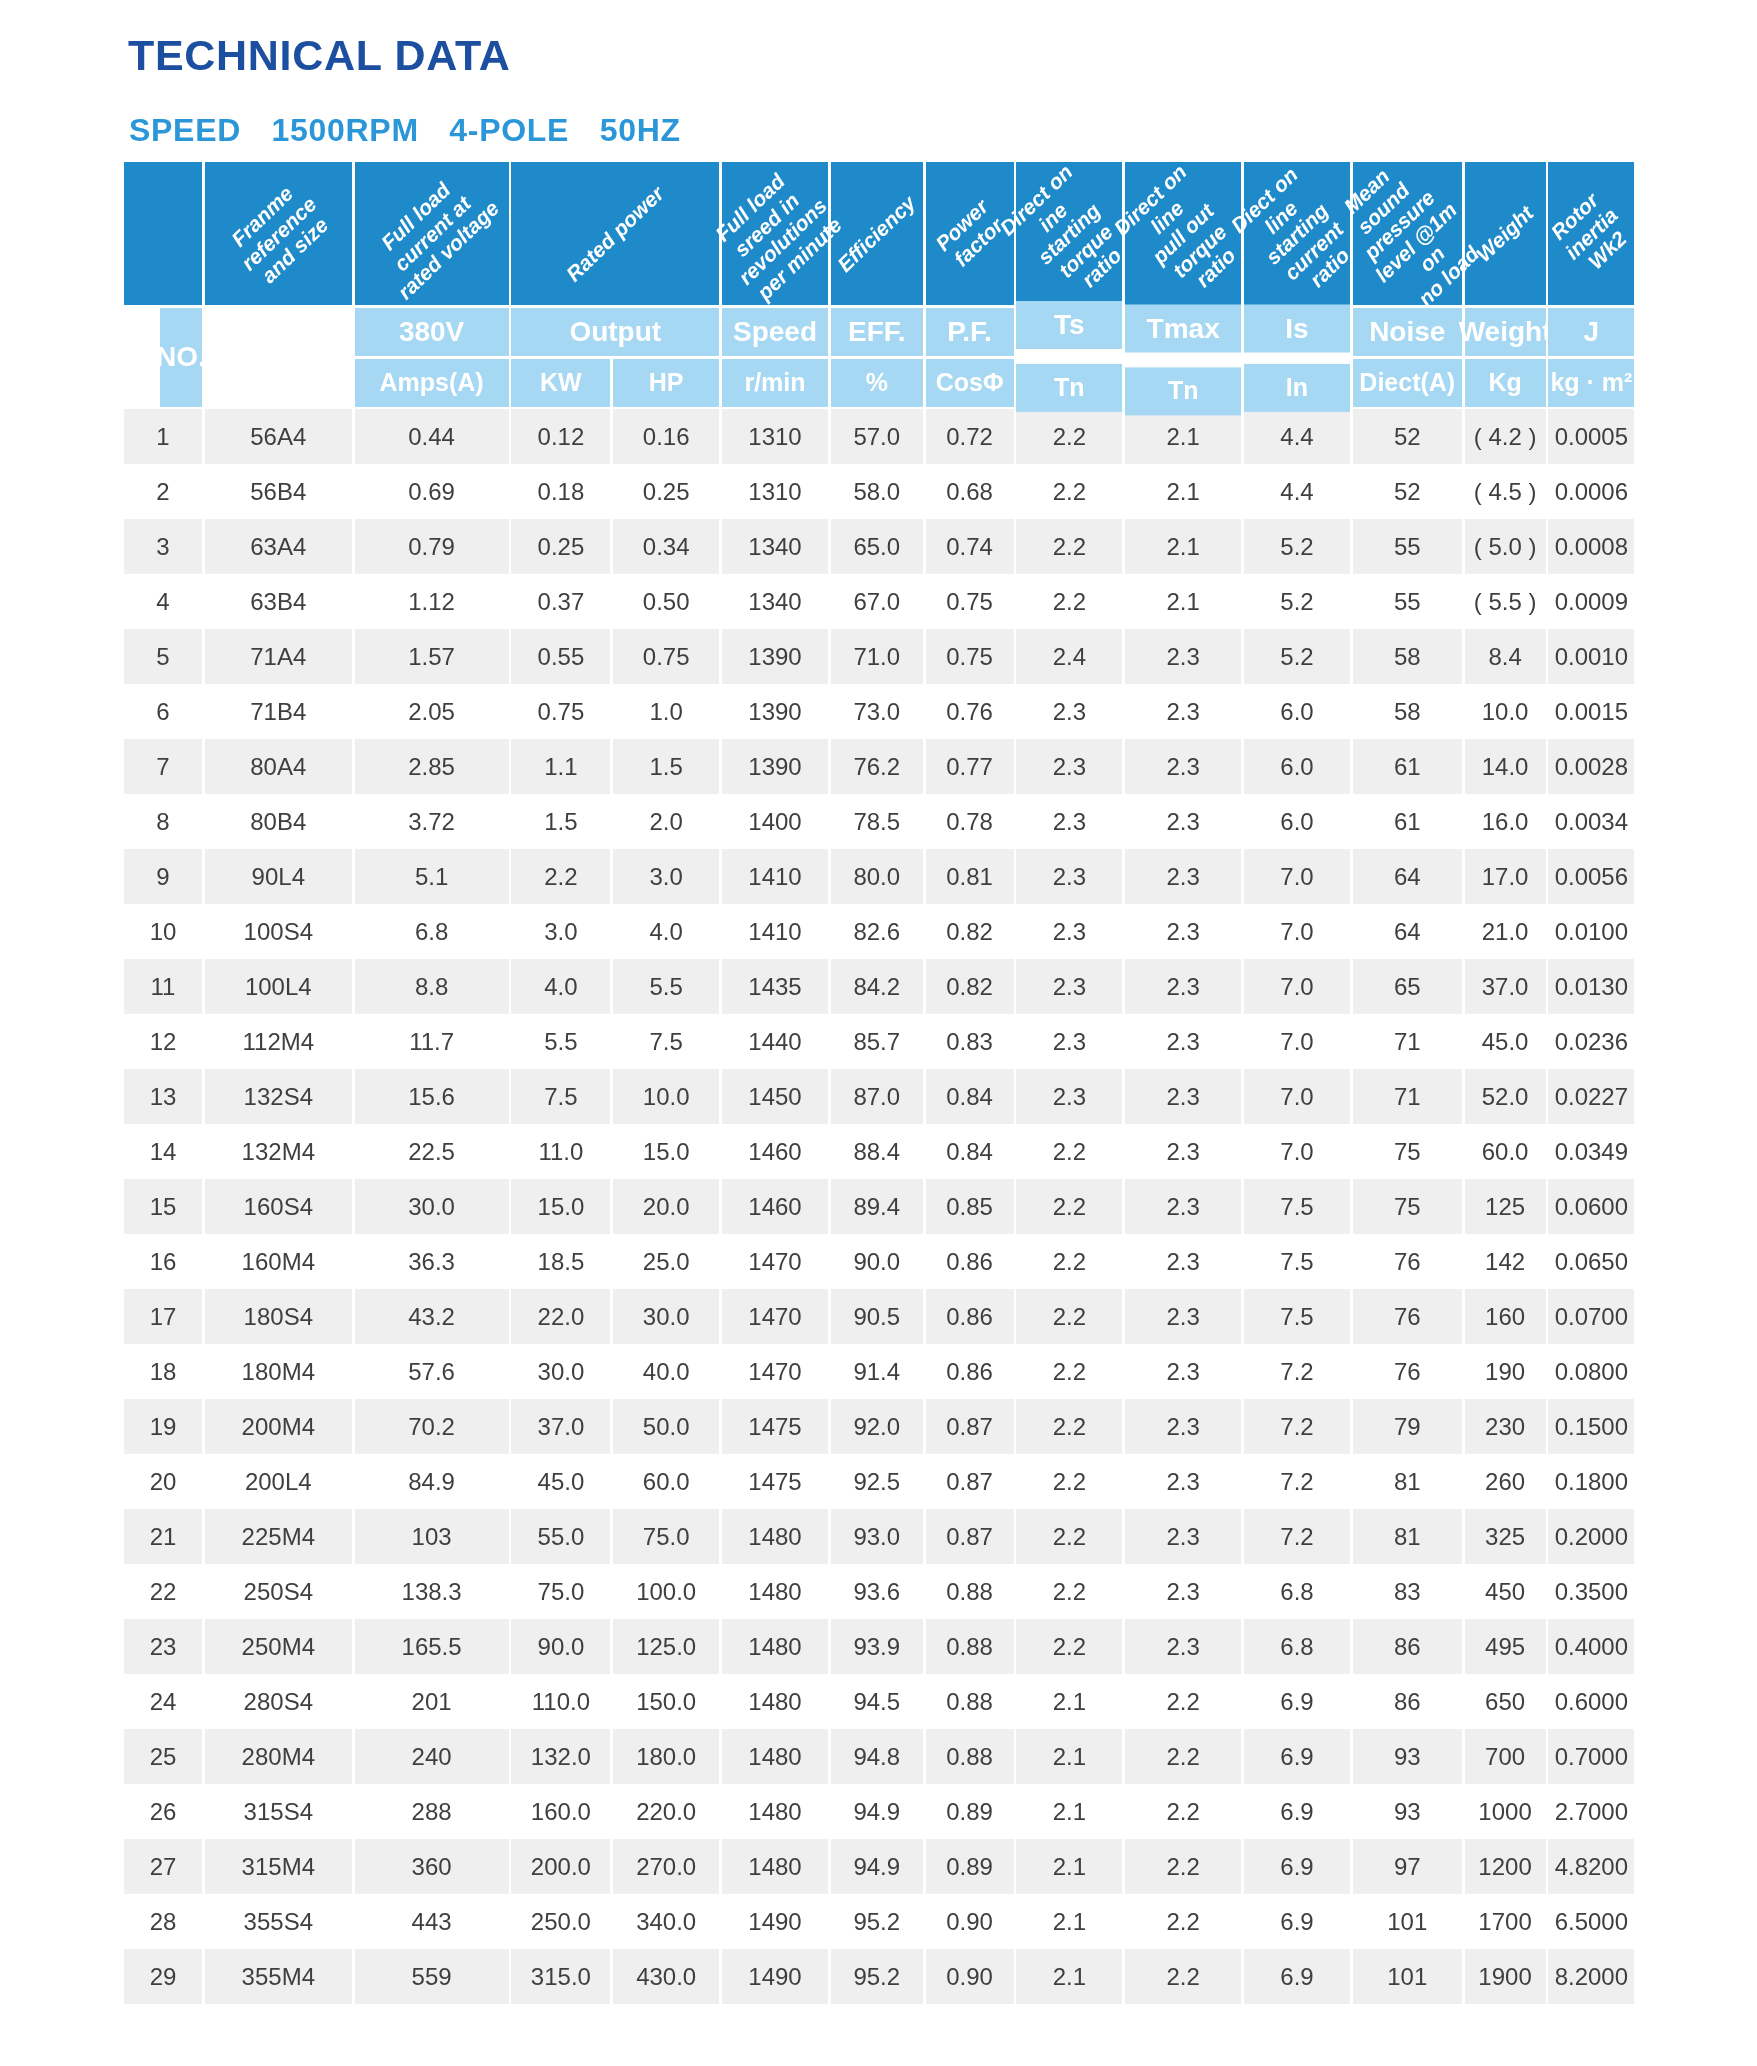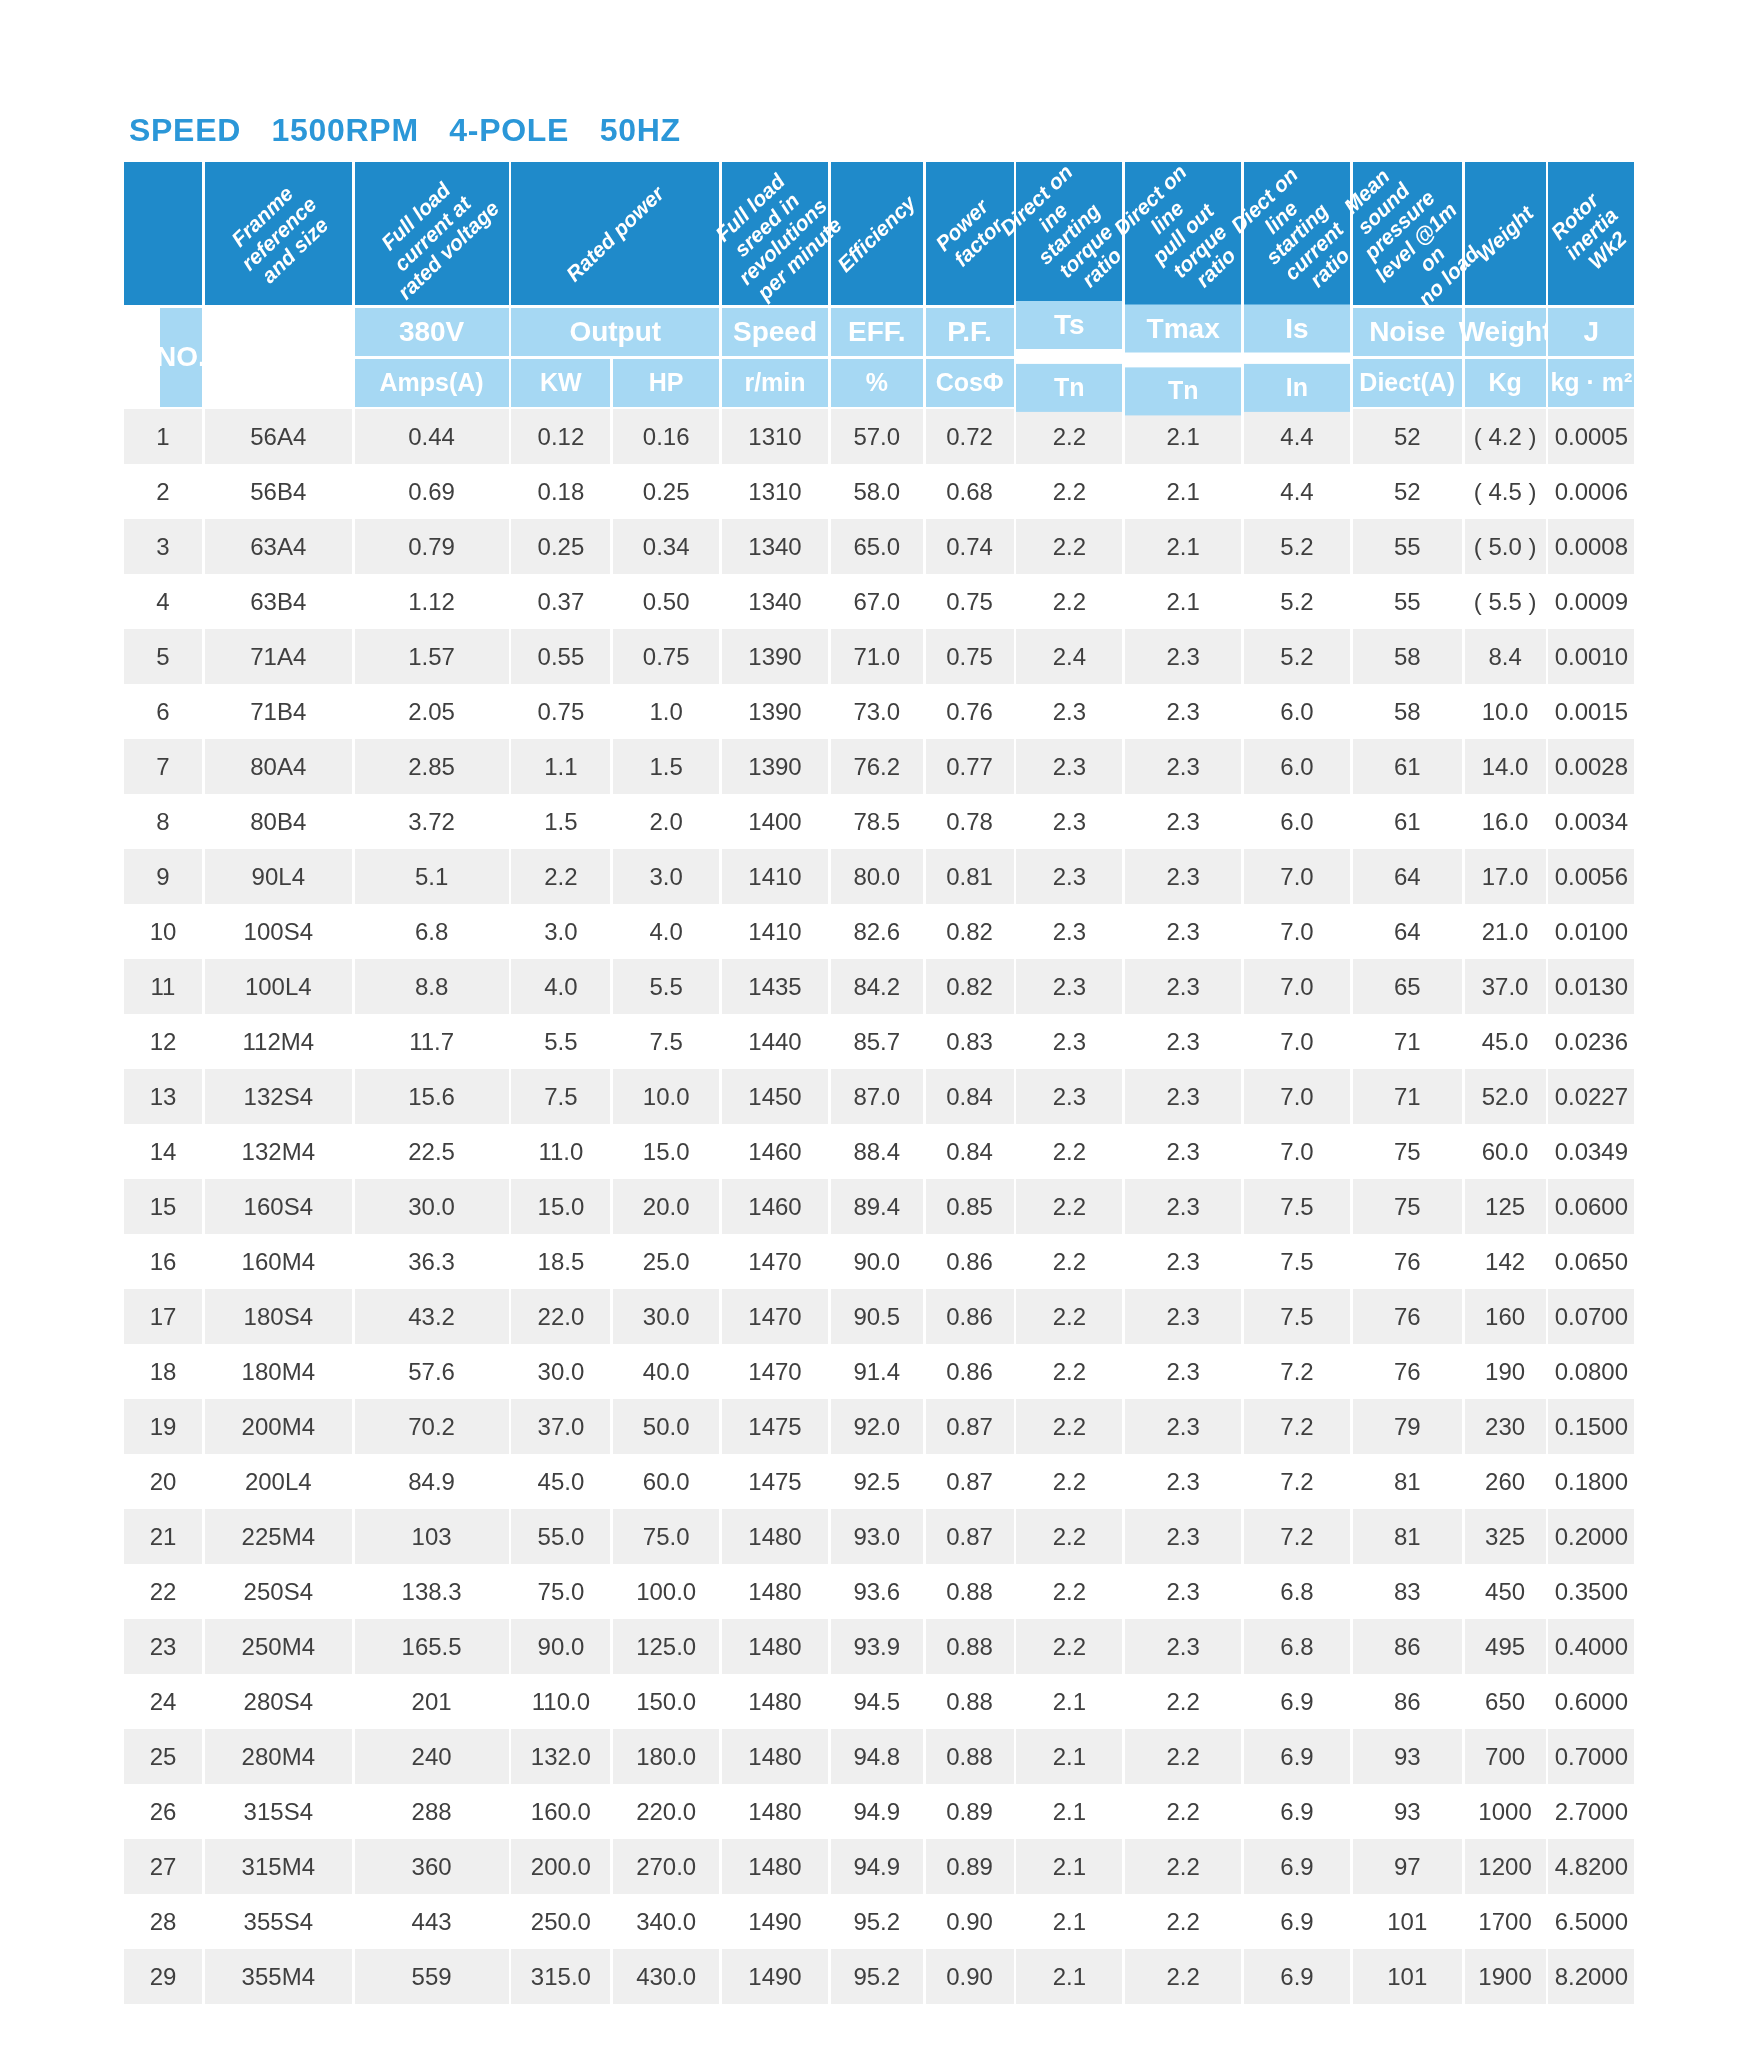--- a/index.html
+++ b/index.html
@@ -42,20 +42,21 @@
   .trow{display:contents;}
   .dcell{display:flex;align-items:center;justify-content:center;font-size:24px;color:var(--text);
          background:#ffffff;}
   .trow.odd .dcell{background:var(--row_alt);}
 </style>
 </head>
 <body>
 
 <div class="page">
 
+  <div class="title">TECHNICAL DATA</div>
   <div class="subtitle">SPEED 1500RPM 4-POLE 50HZ</div>
 
   <div class="table">
 
     <div class="gridcols darkband">
       <div class="hcell" style="grid-column:1"></div>
       <div class="hcell" style="grid-column:2">
           <span class="diag">Franme reference
 and size</span>
         </div>

